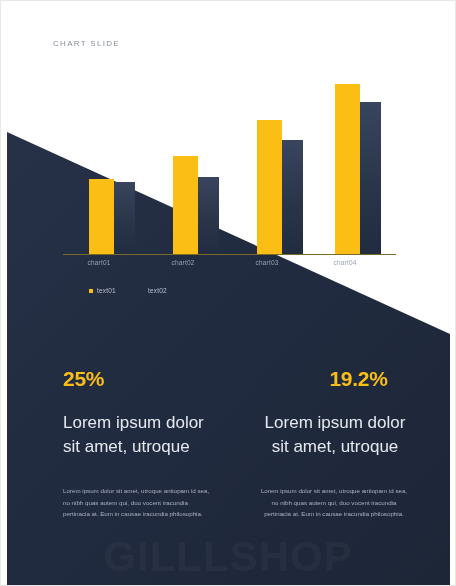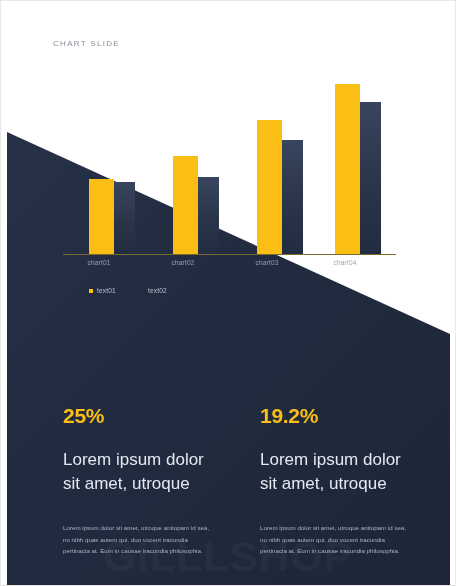--- a/index.html
+++ b/index.html
@@ -109,25 +109,24 @@
   .legend-swatch{width:4px;height:4px;display:inline-block;}
   .legend-label{font-size:6.5px;color:#b9c0cd;letter-spacing:.2px;}
 
   
   .stats{
     position:absolute;
     left:0;top:366px;
     width:456px;
     display:flex;
     z-index:7;
-    margin-top:37px;
   }
   .stat{width:200px;}
   .stat.left{margin-left:62px;}
-  .stat.right{margin-left:0px;}
+  .stat.right{margin-left:0px;text-align:center;}
   .stat-number{
     font-size:21px;
     font-weight:700;
     color:#fbbe15;
     letter-spacing:-0.3px;
     margin:0 0 20px 0;
   }
   .stat-heading{
     font-size:17px;
     color:#e4e8ef;

